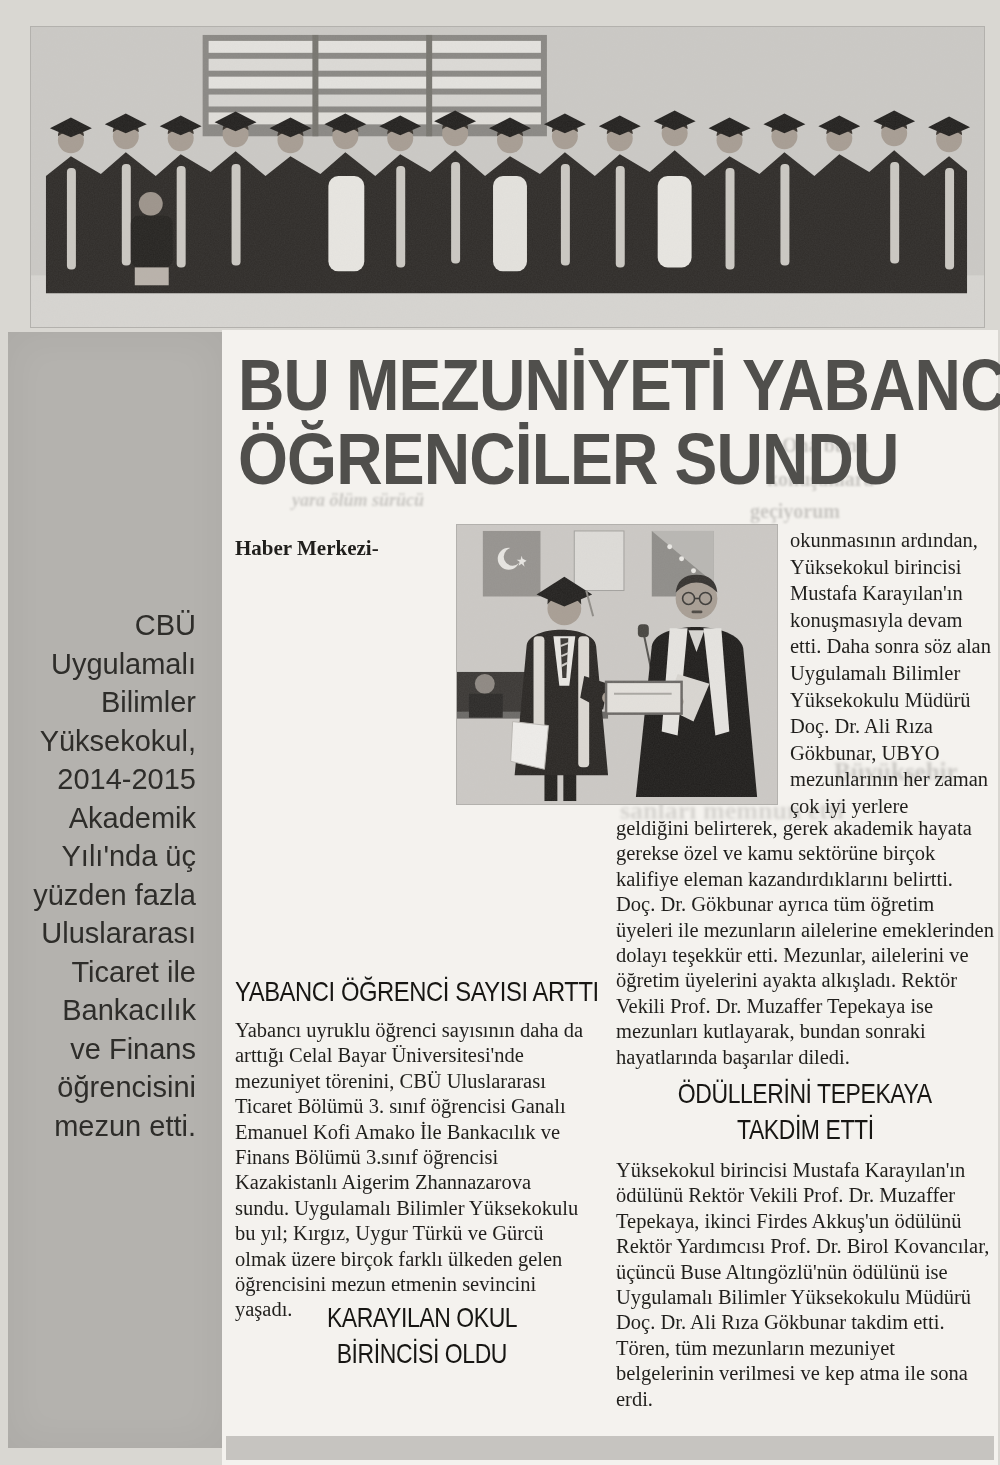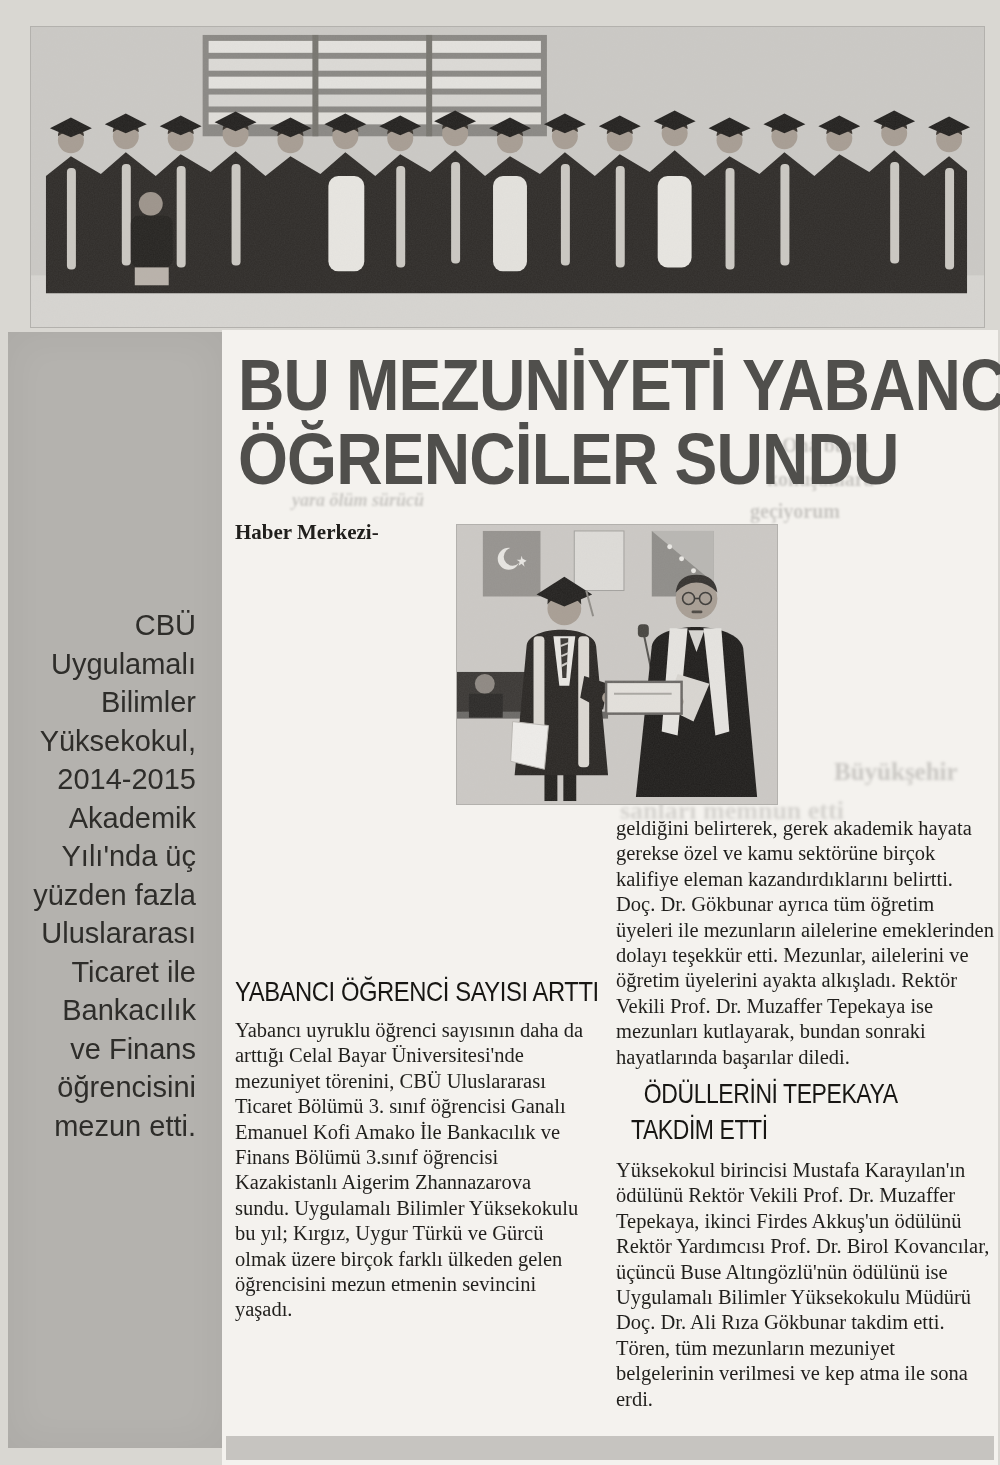--- a/index.html
+++ b/index.html
@@ -16,26 +16,26 @@
   .photo-frame{background:var(--photo_base);border:1px solid #b3b1ad;overflow:hidden;}
   .photo-frame svg{display:block;width:100%;height:100%;}
   .panel{background:var(--panel);box-shadow:inset 0 0 40px rgba(0,0,0,.05);}
   .sidebar-text{font-family:"Liberation Sans","DejaVu Sans",sans-serif;
     font-size:29px;line-height:38.5px;color:#2e2d2a;text-align:right;white-space:pre-line;}
   .paper{background:var(--paper);}
   .cond{display:inline-block;transform:scaleX(.85);transform-origin:0 50%;}
   .headline{font-family:"Liberation Sans","DejaVu Sans",sans-serif;font-weight:700;
     font-size:73px;line-height:74px;color:var(--headline_ink);letter-spacing:-1px;white-space:nowrap;}
   .headline .cond{transform:scaleX(.88);}
-  .byline{font-weight:700;font-size:21px;}
+  .byline{font-weight:700;font-size:21px;margin-top:16px;}
   .body-txt{font-size:20.5px;line-height:26.4px;color:var(--ink);}
   .body-wide{font-size:20.5px;line-height:25.4px;color:var(--ink);}
   .sec-title{font-family:"Liberation Sans","DejaVu Sans",sans-serif;font-weight:400;
     font-size:28px;line-height:36px;color:var(--subhead_ink);letter-spacing:-.5px;white-space:nowrap;}
-  .sec-title.center{}
+  .sec-title.center{text-align:center;}
   .sec-title.center .cond{transform:scaleX(.82);transform-origin:50% 50%;}
   .bleed{position:absolute;color:var(--bleed);opacity:.42;filter:blur(1.1px);
     font-weight:700;white-space:nowrap;pointer-events:none;}
   .divider{background:var(--divider);}
 </style>
 </head>
 <body>
 
 <div class="page">
 
@@ -217,27 +217,32 @@
             <line x1="239" y1="74" x2="244" y2="74"></line>
           </g>
           <rect x="236" y="86" width="11" height="3" rx="1.5" fill="#4a4641"></rect>
           <rect x="150" y="158" width="76" height="32" fill="#e4e1dc" stroke="#6b6865" stroke-width="2.5"></rect>
           <line x1="158" y1="170" x2="216" y2="170" stroke="#aaa7a2" stroke-width="2"></line>
         </g>
         <rect width="322" height="281" filter="url(#grain)" opacity=".3"></rect>
       </svg>
     </div>
 
+    <div class="abs body-txt" style="left:568px;top:197px;width:202px;line-height:26.6px;">okunmasının ardından, Yüksekokul birincisi Mustafa Karayılan'ın konuşmasıyla devam etti. Daha sonra söz alan Uygulamalı Bilimler Yüksekokulu Müdürü Doç. Dr. Ali Rıza Gökbunar, UBYO mezunlarının her zaman çok iyi yerlere</div>
 
 
     <div class="abs sec-title" style="left:13px;top:644px;">
       <span class="cond">YABANCI ÖĞRENCİ SAYISI ARTTI</span>
     </div>
     <div class="abs body-wide" style="left:13px;top:688px;width:352px;">Yabancı uyruklu öğrenci sayısının daha da arttığı Celal Bayar Üniversitesi'nde mezuniyet törenini, CBÜ Uluslararası Ticaret Bölümü 3. sınıf öğrencisi Ganalı Emanuel Kofi Amako İle Bankacılık ve Finans Bölümü 3.sınıf öğrencisi Kazakistanlı Aigerim Zhannazarova sundu. Uygulamalı Bilimler Yüksekokulu bu yıl; Kırgız, Uygur Türkü ve Gürcü olmak üzere birçok farklı ülkeden gelen öğrencisini mezun etmenin sevincini yaşadı.</div>
 
+    <div class="abs sec-title center" style="left:13px;top:970px;width:374px;">
+      <span class="cond">KARAYILAN OKUL</span><br>
+      <span class="cond">BİRİNCİSİ OLDU</span>
+    </div>
 
     <div class="abs body-wide" style="left:394px;top:486px;width:378px;">geldiğini belirterek, gerek akademik hayata gerekse özel ve kamu sektörüne birçok kalifiye eleman kazandırdıklarını belirtti. Doç. Dr. Gökbunar ayrıca tüm öğretim üyeleri ile mezunların ailelerine emeklerinden dolayı teşekkür etti. Mezunlar, ailelerini ve öğretim üyelerini ayakta alkışladı. Rektör Vekili Prof. Dr. Muzaffer Tepekaya ise mezunları kutlayarak, bundan sonraki hayatlarında başarılar diledi.</div>
 
     <div class="abs sec-title center" style="left:394px;top:746px;width:378px;">
       <span class="cond">ÖDÜLLERİNİ TEPEKAYA</span><br>
       <span class="cond">TAKDİM ETTİ</span>
     </div>
     <div class="abs body-wide" style="left:394px;top:828px;width:378px;">Yüksekokul birincisi Mustafa Karayılan'ın ödülünü Rektör Vekili Prof. Dr. Muzaffer Tepekaya, ikinci Firdes Akkuş'un ödülünü Rektör Yardımcısı Prof. Dr. Birol Kovancılar, üçüncü Buse Altıngözlü'nün ödülünü ise Uygulamalı Bilimler Yüksekokulu Müdürü Doç. Dr. Ali Rıza Gökbunar takdim etti. Tören, tüm mezunların mezuniyet belgelerinin verilmesi ve kep atma ile sona erdi.</div>
 
     <div class="abs divider" style="left:4px;top:1106px;width:768px;height:24px;"></div>

